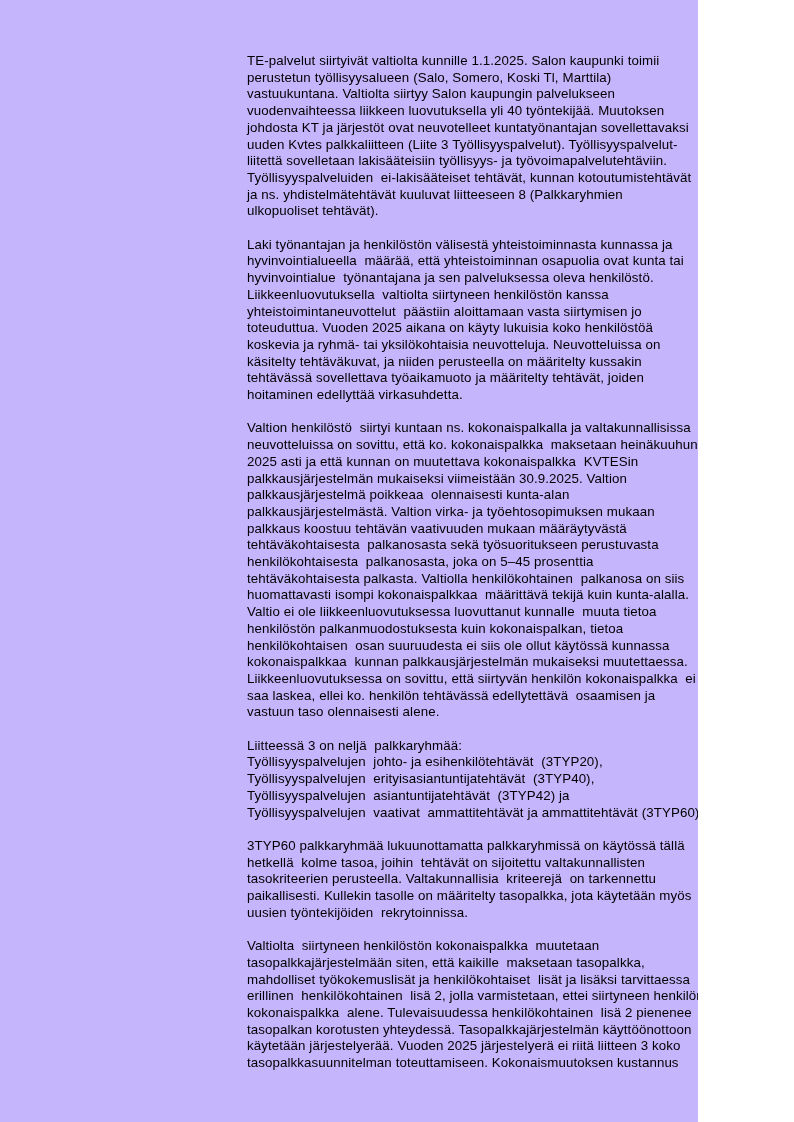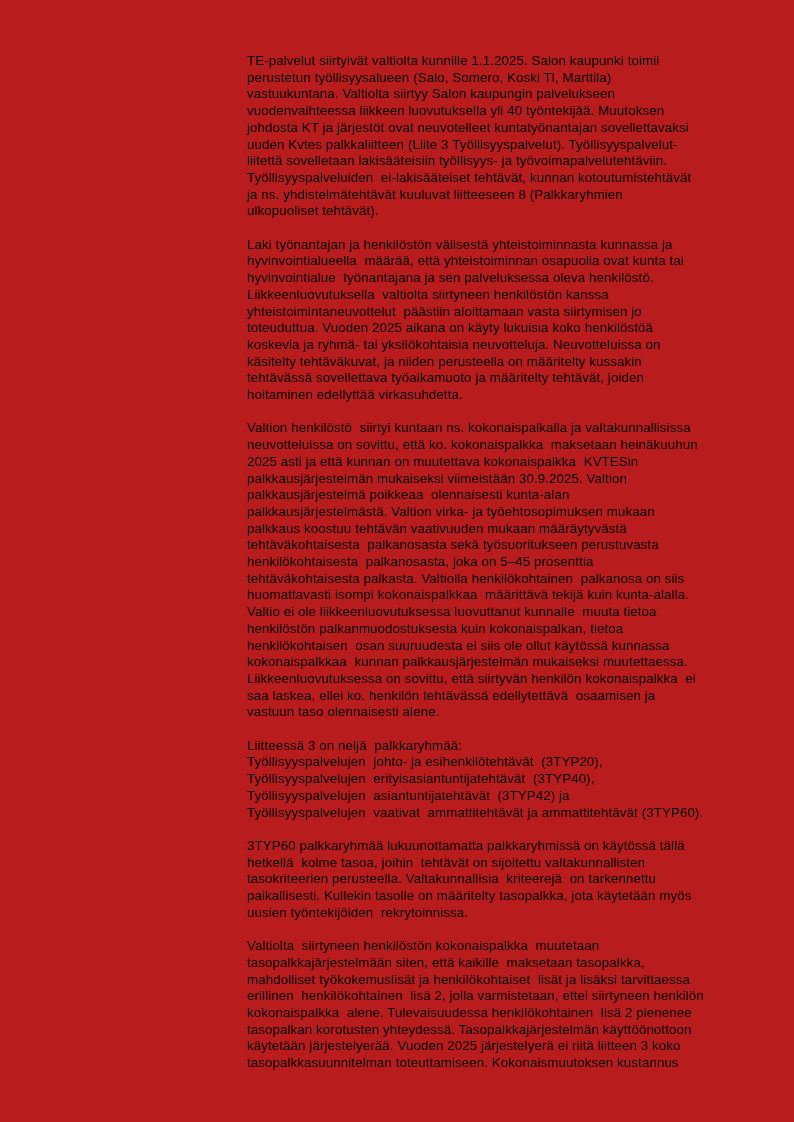--- a/index.html
+++ b/index.html
@@ -2,23 +2,23 @@
 <html><head>
 <meta charset="utf-8">
 <style>
   html, body {
     margin: 0;
     padding: 0;
     background: #ffffff;
   }
   .page {
     position: relative;
-    width: 794px;
+    width: 698px;
     height: 1122px;
-    background: #b91c1c;
+    background: #c4b5fd;
     overflow: hidden;
     font-family: "Liberation Sans", sans-serif;
     color: #000000;
   }
   .text-block {
     position: absolute;
     left: 247px;
     top: 53px;
     width: 525px;
   }

